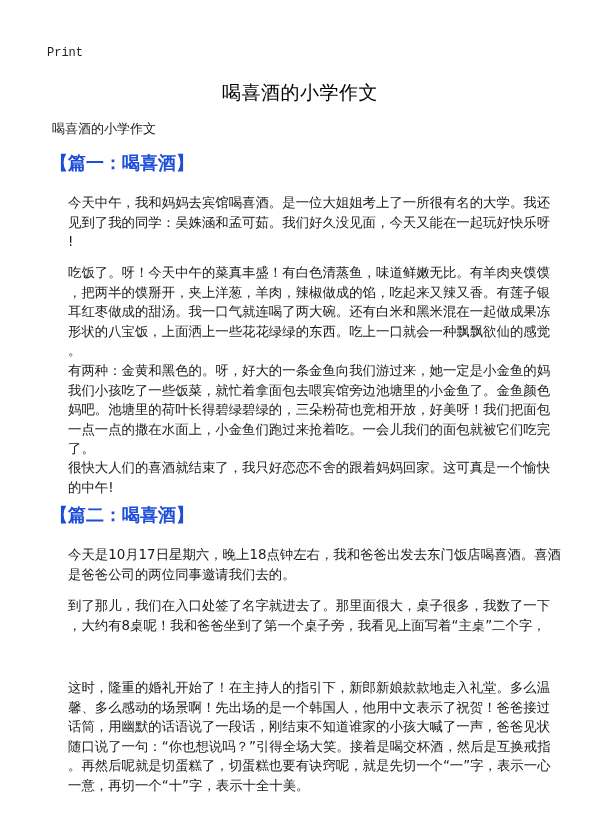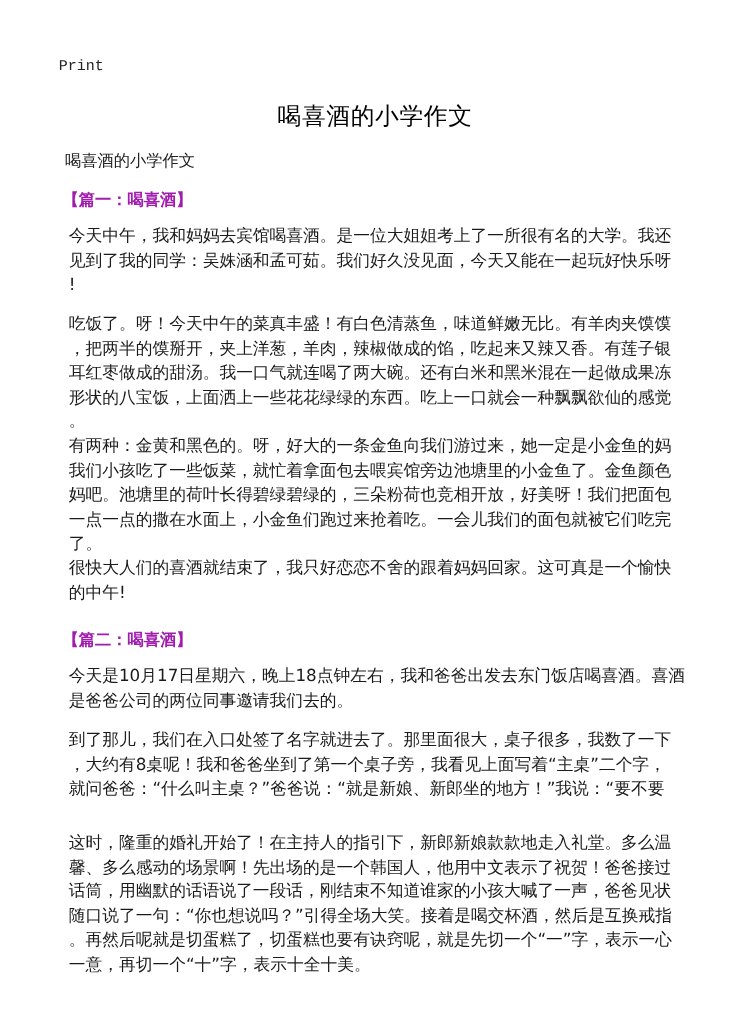--- a/index.html
+++ b/index.html
@@ -15,26 +15,26 @@
   .doc-title {
     position: absolute; left: 0; top: 80px; width: 600px; text-align: center;
     font-size: 19px; font-weight: normal; color: #000; letter-spacing: 0.5px;
   }
   .subtitle {
     position: absolute; left: 52px; top: 120px;
     font-size: 13px; color: #222;
   }
   .section-heading {
     position: absolute; left: 50px;
-    font-size: 13px; font-weight: bold; color: #a21caf;
+    font-size: 18px; font-weight: bold; color: #1d4ed8;
   }
   .para {
     position: absolute; left: 55px; width: 500px;
     font-size: 13.4px; line-height: 19.6px; color: #1a1a1a;
-    margin: 0;
+    margin: 13px;
   }
   .line { display: block; white-space: nowrap; }
 </style>
 </head>
 <body>
 
 <div class="page">
   <div class="print-label">Print</div>
   <h1 class="doc-title" style="margin:0;">喝喜酒的小学作文</h1>
   <div class="subtitle">喝喜酒的小学作文</div>
@@ -71,21 +71,20 @@
   <div class="section-heading" style="top:503px;font-family:Liberation Mono, monospace;">【篇二：喝喜酒】</div>
 
   <p class="para" style="top:532px;">
     <span class="line">今天是10月17日星期六，晚上18点钟左右，我和爸爸出发去东门饭店喝喜酒。喜酒</span>
     <span class="line">是爸爸公司的两位同事邀请我们去的。</span>
   </p>
 
   <p class="para" style="top:583px;">
     <span class="line">到了那儿，我们在入口处签了名字就进去了。那里面很大，桌子很多，我数了一下</span>
     <span class="line">，大约有8桌呢！我和爸爸坐到了第一个桌子旁，我看见上面写着“主桌”二个字，</span>
-    <span class="line">就问爸爸：“什么叫主桌？”爸爸说：“就是新娘、新郎坐的地方！”我说：“要不要</span>
   </p>
 
   <p class="para" style="top:665px;">
     <span class="line">这时，隆重的婚礼开始了！在主持人的指引下，新郎新娘款款地走入礼堂。多么温</span>
     <span class="line">馨、多么感动的场景啊！先出场的是一个韩国人，他用中文表示了祝贺！爸爸接过</span>
     <span class="line">话筒，用幽默的话语说了一段话，刚结束不知道谁家的小孩大喊了一声，爸爸见状</span>
     <span class="line">随口说了一句：“你也想说吗？”引得全场大笑。接着是喝交杯酒，然后是互换戒指</span>
     <span class="line">。再然后呢就是切蛋糕了，切蛋糕也要有诀窍呢，就是先切一个“一”字，表示一心</span>
     <span class="line">一意，再切一个“十”字，表示十全十美。</span>
   </p>

